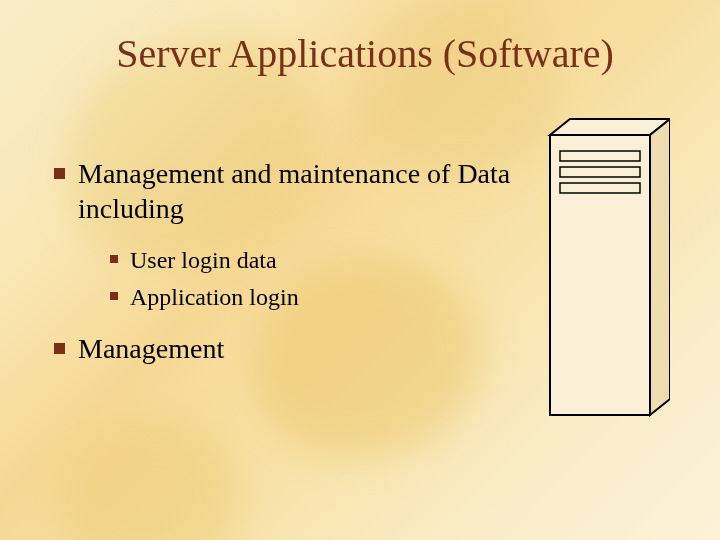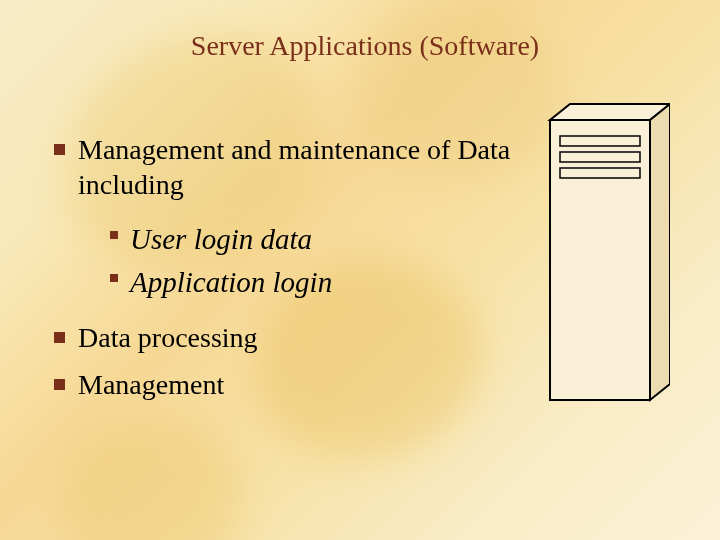--- a/index.html
+++ b/index.html
@@ -23,31 +23,31 @@
   .bg4 { width: 180px; height: 160px; background: #e9c566; top: 420px; left: 60px; border-radius: 55% 45% 50% 50%; }
 
   .slide {
     position: relative;
     width: 720px;
     height: 540px;
     padding: 30px 40px 20px 50px;
   }
 
   .title {
-    font-size: 28px;
+    font-size: 40px;
     color: #7a2f1a;
     text-align: center;
     margin-bottom: 28px;
     font-weight: normal;
   }
 
   .content {
     display: flex;
     flex-direction: row;
-    align-items: flex-end;
+    align-items: center;
   }
 
   .text-col {
     flex: 1;
     padding-right: 10px;
   }
 
   ul.outer {
     list-style: none;
     margin: 0;
@@ -72,25 +72,24 @@
   }
 
   ul.inner {
     list-style: none;
     margin: 18px 0 18px 30px;
     padding: 0;
   }
   ul.inner > li {
     position: relative;
     padding-left: 22px;
-    font-size: 29px;
+    font-size: 24px;
     color: #000;
     line-height: 1.35;
     margin-bottom: 4px;
-    font-style: italic;
   }
   ul.inner > li::before {
     content: "";
     position: absolute;
     left: 2px;
     top: 11px;
     width: 8px;
     height: 8px;
     background: #7a2f1a;
   }
@@ -124,23 +123,20 @@
           <ul class="inner">
             <li>
               <span>User login data</span>
             </li>
             <li>
               <span>Application login</span>
             </li>
           </ul>
         </li>
         <li>
-          <span>Data processing</span>
-        </li>
-        <li>
           <span>Management</span>
         </li>
       </ul>
     </div>
 
     <div class="server-col">
       <span>
         <svg width="130" height="310" viewBox="0 0 130 310">
 
           <rect x="10" y="20" width="100" height="280" fill="#faf0d8" stroke="#000" stroke-width="2"></rect>

